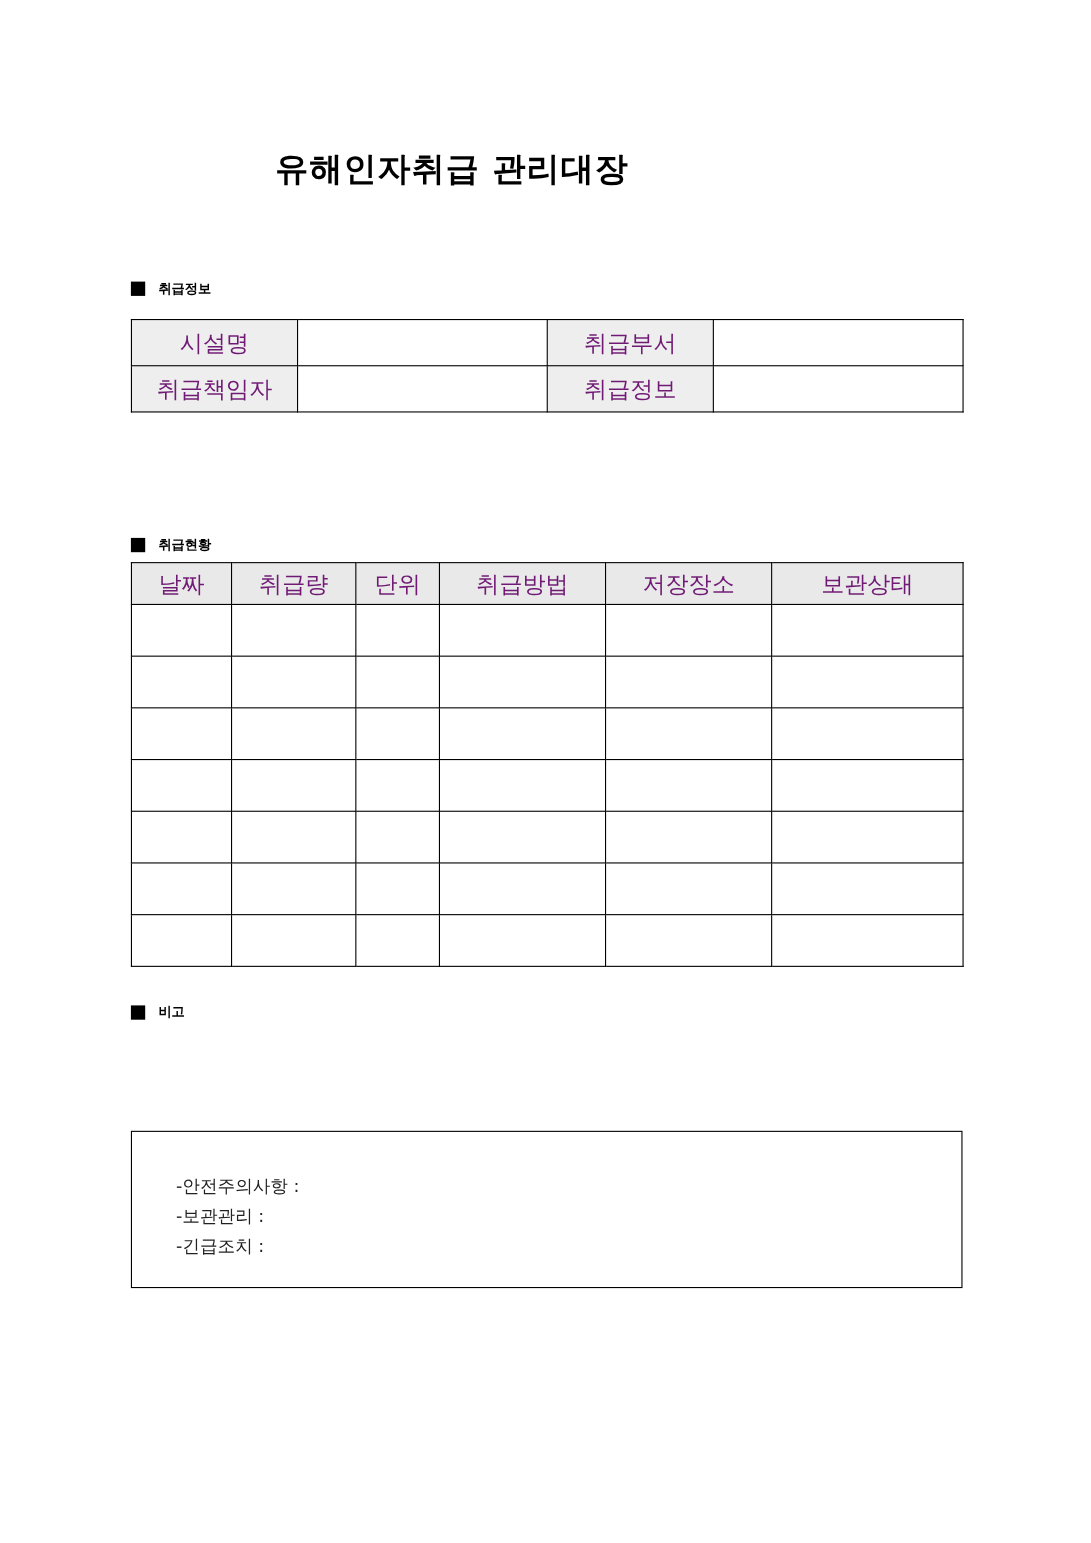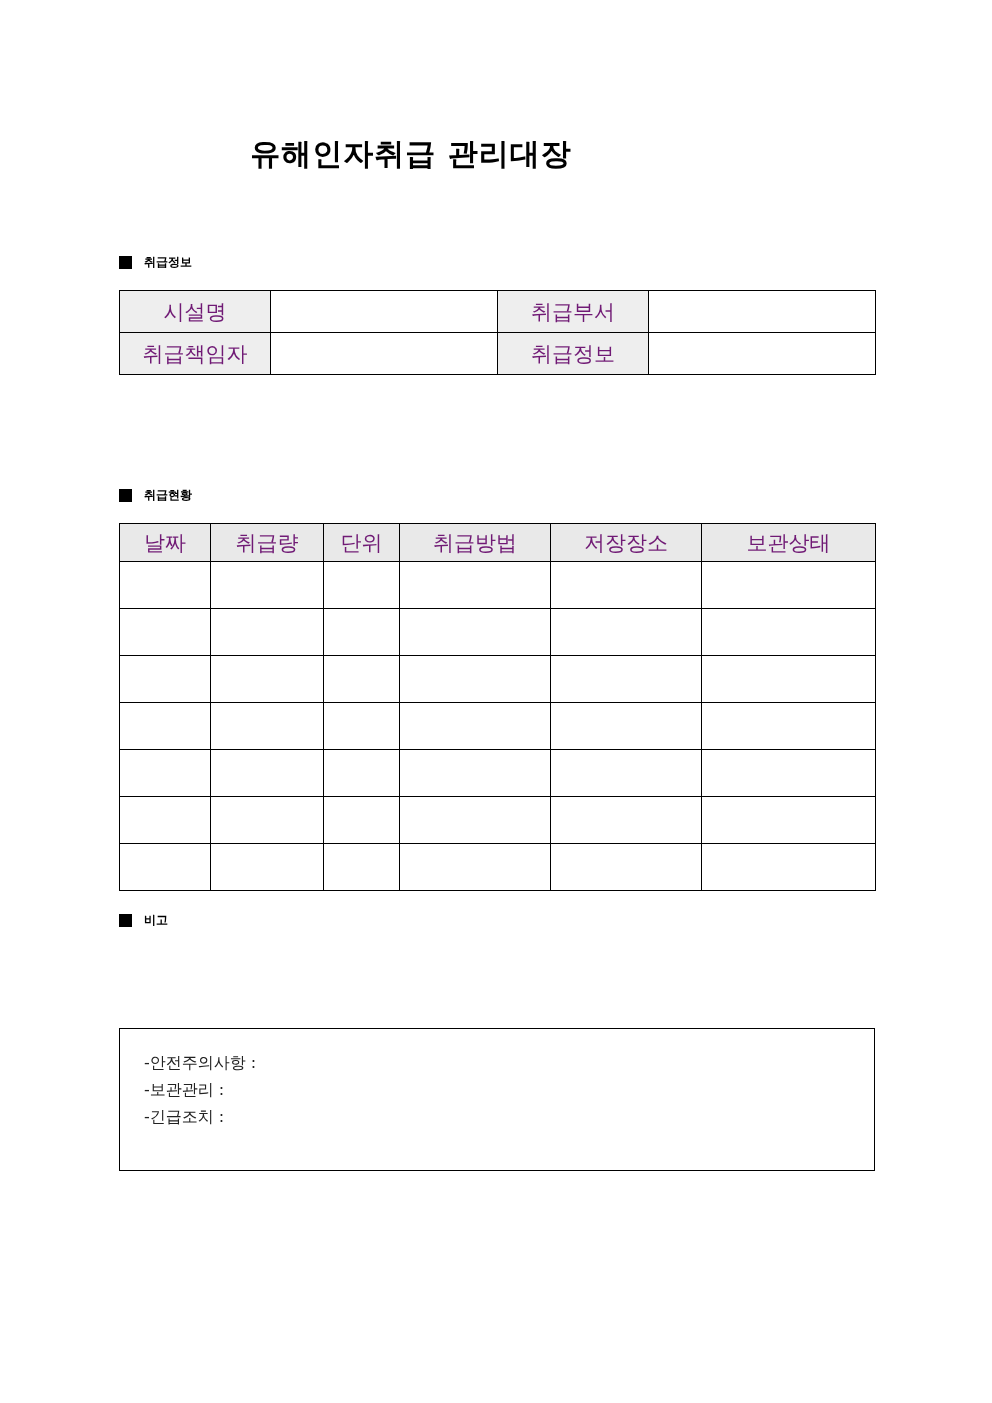--- a/index.html
+++ b/index.html
@@ -22,28 +22,28 @@
   }
   table { border-collapse: collapse; position: absolute; table-layout: fixed; }
   td, th {
     border: 1.5px solid #000; padding: 0; font-size: 21px; font-weight: normal;
     text-align: center; vertical-align: middle; color: #701a75;
   }
   .label-cell { background: #eeeeee; }
   .head-cell { background: #e9e9e9; }
   #info-table { left: 119px; top: 290px; width: 756px; }
   #info-table td { height: 41px; }
-  #status-table { left: 119px; top: 523px; width: 756px; }
+  #status-table { left: 119px; top: 511px; width: 756px; }
   #status-table th { height: 37px; }
   #status-table td { height: 46px; }
   .remarks-box {
     position: absolute; left: 119px; top: 1028px; width: 754px; height: 141px;
     border: 1.5px solid #000;
   }
-  .remarks-box ul { list-style: none; margin: 0; padding: 20px 0 0 24px; }
+  .remarks-box ul { list-style: none; margin: 16px; padding: 20px 0 0 24px; }
   .remarks-box li { font-size: 16px; line-height: 27px; color: #222; }
 </style>
 </head>
 <body>
 
 <div class="title">유해인자취급 관리대장</div>
 
 <div class="section-heading" style="top:254px;">
   <span class="bullet"></span>
   <span>취급정보</span>

